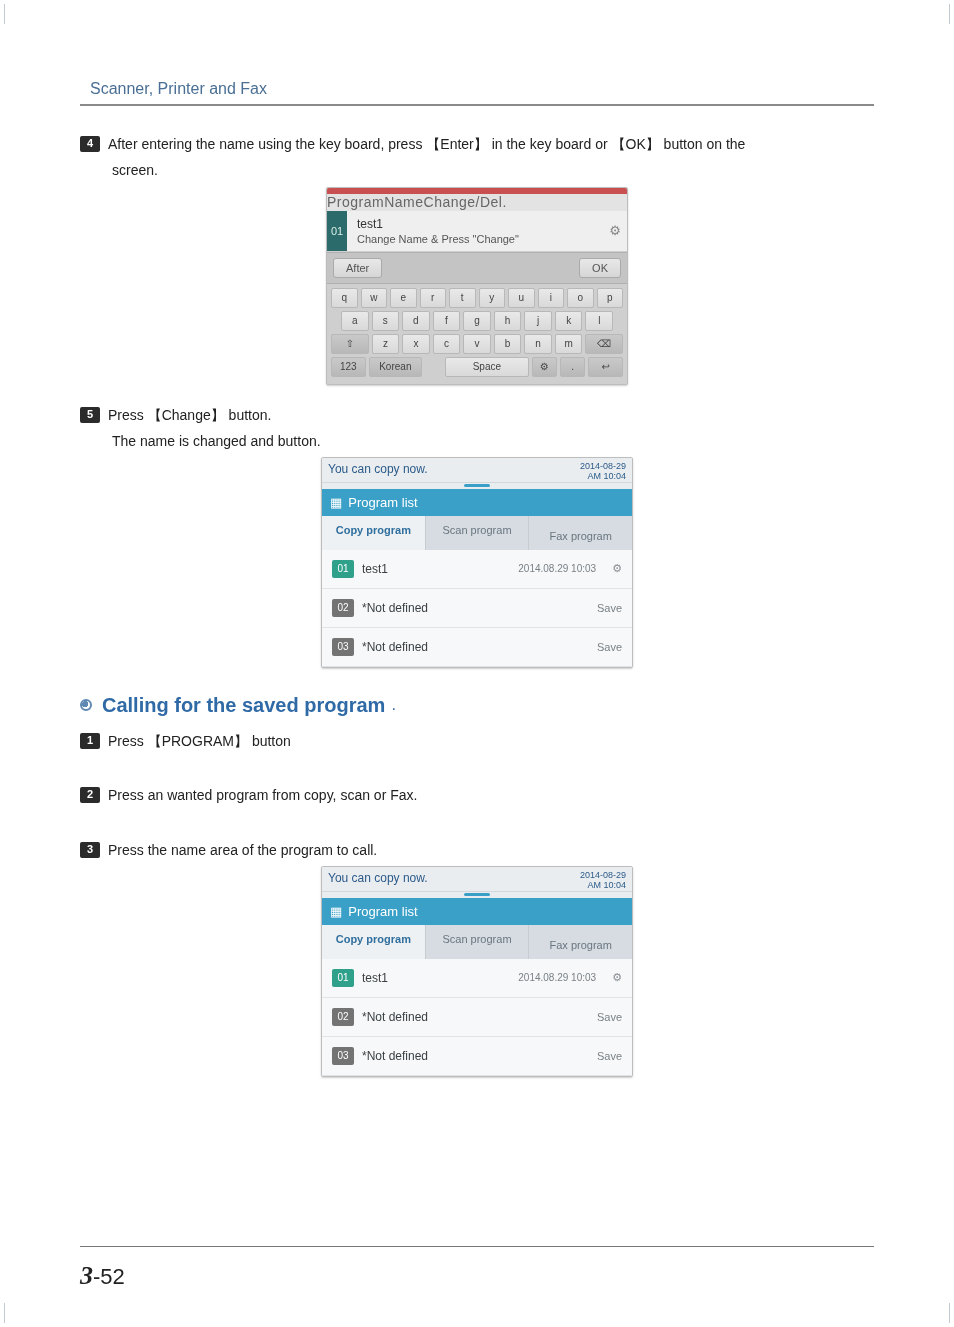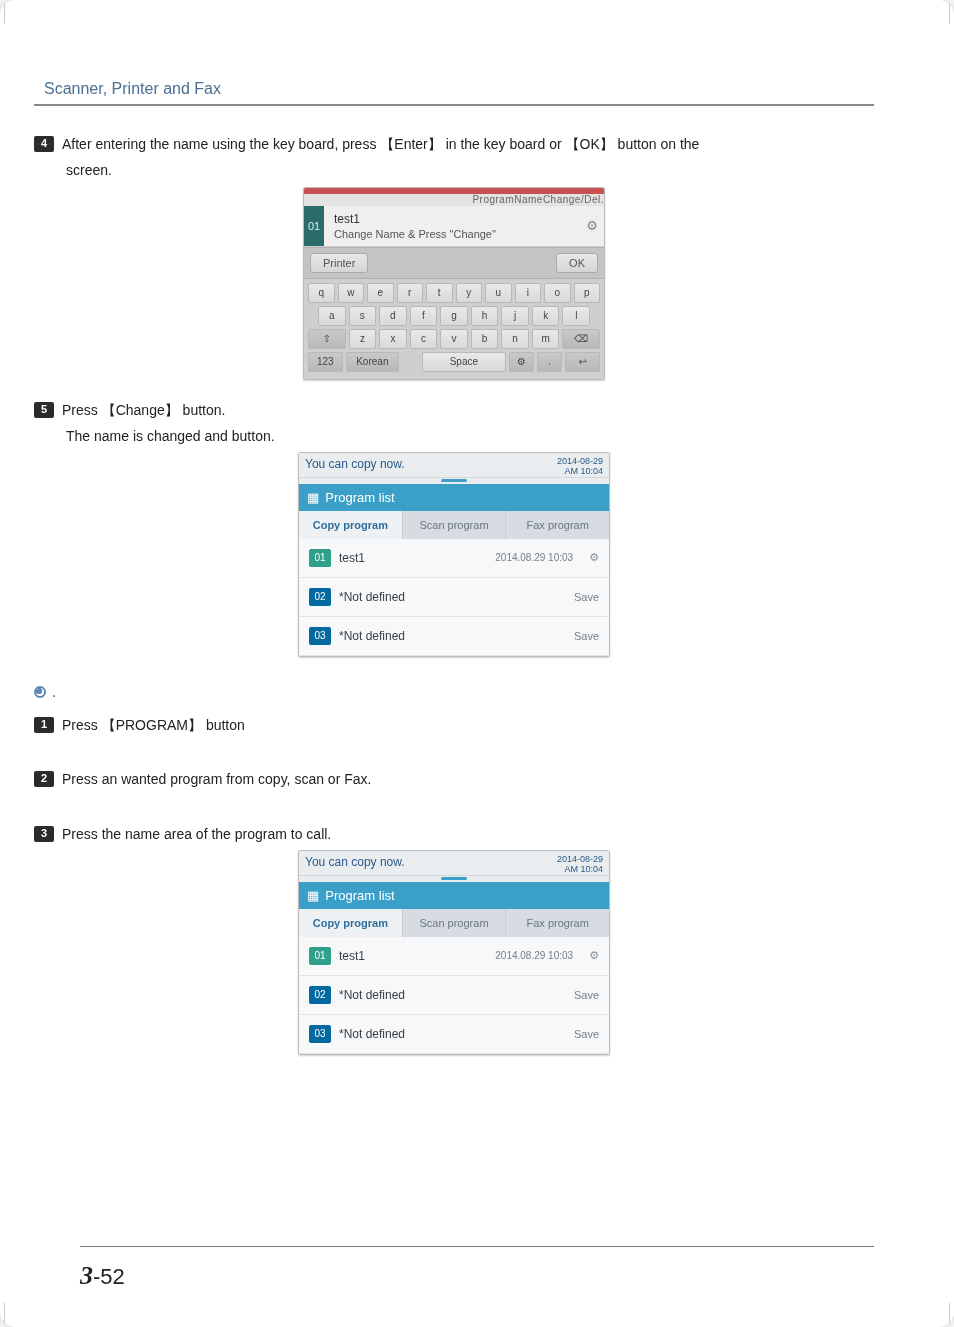--- a/index.html
+++ b/index.html
@@ -7,24 +7,23 @@
     padding: 0;
     background: #f5f5f5;
     font-family: Arial, Helvetica, sans-serif;
   }
   .page {
     width: 954px;
     height: 1327px;
     margin: 0 auto;
     background: #ffffff;
     position: relative;
-    padding: 60px 80px 40px 34px;
+    padding: 60px 80px 40px 80px;
     box-sizing: border-box;
     box-shadow: 0 0 6px rgba(0,0,0,0.15);
-    border-radius: 15px;
   }
   .doc-title {
     color: #4a6f94;
     font-size: 16px;
     margin: 20px 0 6px 10px;
   }
   .title-rule {
     border: none;
     border-top: 2px solid #8a8a8a;
     margin: 0 0 28px 0;
@@ -75,23 +74,23 @@
     color: #333;
   }
   .kb-red {
     background: #c85050;
     height: 10px;
     border-radius: 2px 2px 0 0;
     margin-bottom: 0;
   }
   .kb-titlebar {
     background:#e3e3e3;
-    font-size:10px;
+    font-size:14px;
     color:#666;
-    text-align:right;
+    text-align:left;
     padding:0 0 1px 0;
     margin-top:-4px;
     letter-spacing:0.5px;
   }
   .kb-edit {
     display: flex;
     align-items: center;
     gap: 6px;
     background: #efefef;
     border-bottom: 1px solid #cfcfcf;
@@ -193,41 +192,41 @@
     background:#d6dce1;
   }
   .pl-tab {
     flex:1;
     text-align:center;
     padding:8px 0;
     font-size:11px;
     color:#6a7680;
     border-right:1px solid #c7ccd1;
   }
-  .pl-tab:last-child{border-right:none;}
+  .pl-tab:last-child{border-right:none;margin-top:6px;}
   .pl-tab.active {
     background:#eef1f3;
     color:#2f6f9e;
     font-weight:bold;
   }
   .pl-row {
     display:flex;
     align-items:center;
     gap:8px;
     padding:10px 10px;
     border-bottom:1px solid #e1e4e7;
     background:#f6f8f9;
   }
   .pl-num {
     width:22px;height:18px;border-radius:2px;
     display:flex;align-items:center;justify-content:center;
     font-size:10px;color:#fff;
   }
   .pl-num.on { background:#2fa08a; }
-  .pl-num.off { background:#0369a1; }
+  .pl-num.off { background:#737373; }
   .pl-name { flex:1; font-size:12px; color:#3a3f43; }
   .pl-date { font-size:10px; color:#7a8086; margin-right:8px;text-align:right; }
   .pl-action { font-size:11px; color:#7a8086; }
   .pl-gear { color:#8a9096; }
   
   .subtitle {
     display:flex;
     align-items:center;
     gap:10px;
     margin: 26px 0 10px 0;
@@ -310,21 +309,21 @@
       <div class="kb-titlebar">ProgramNameChange/Del.</div>
       <div class="kb-edit">
         <div class="kb-edit-num">01</div>
         <div class="kb-edit-body">
           <div class="kb-field">test1</div>
           <div class="kb-hint">Change Name &amp; Press "Change"</div>
         </div>
         <div class="kb-gear">⚙</div>
       </div>
       <div class="kb-actions">
-        <div class="kb-btn">Printer</div>
+        <div class="kb-btn">After</div>
         <div class="kb-btn">OK</div>
       </div>
       <div class="kb-rows">
         <div class="kb-row">
           <div class="key">q</div>
           <div class="key">w</div>
           <div class="key">e</div>
           <div class="key">r</div>
           <div class="key">t</div>
           <div class="key">y</div>
@@ -405,20 +404,21 @@
       <div class="pl-row">
         <span class="pl-num off">03</span>
         <span class="pl-name">*Not defined</span>
         <span class="pl-action">Save</span>
       </div>
     </div>
   </div>
 
   <div class="subtitle">
     <span class="bullet-dot"></span>
+    <span class="subtitle-text">Calling for the saved program</span>
     <span class="subtitle-dot">.</span>
   </div>
 
   <div class="step-line">
     <span class="step-badge">1</span>
     <span class="step-text">Press 【PROGRAM】 button</span>
   </div>
   <div style="height:14px;"></div>
   <div class="step-line">
     <span class="step-badge">2</span>

